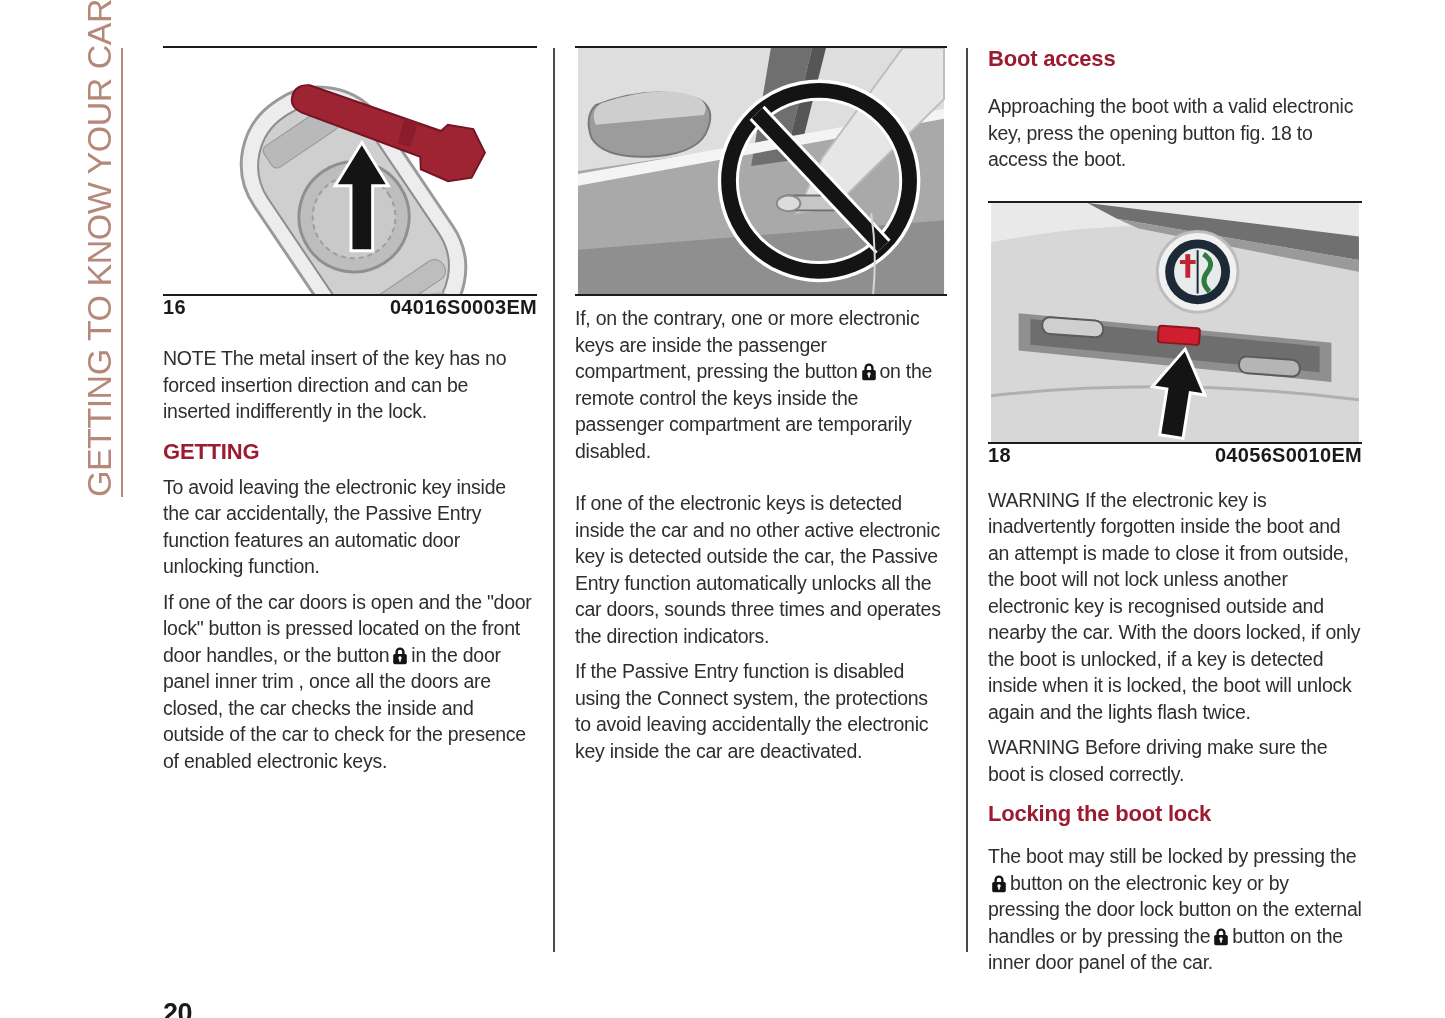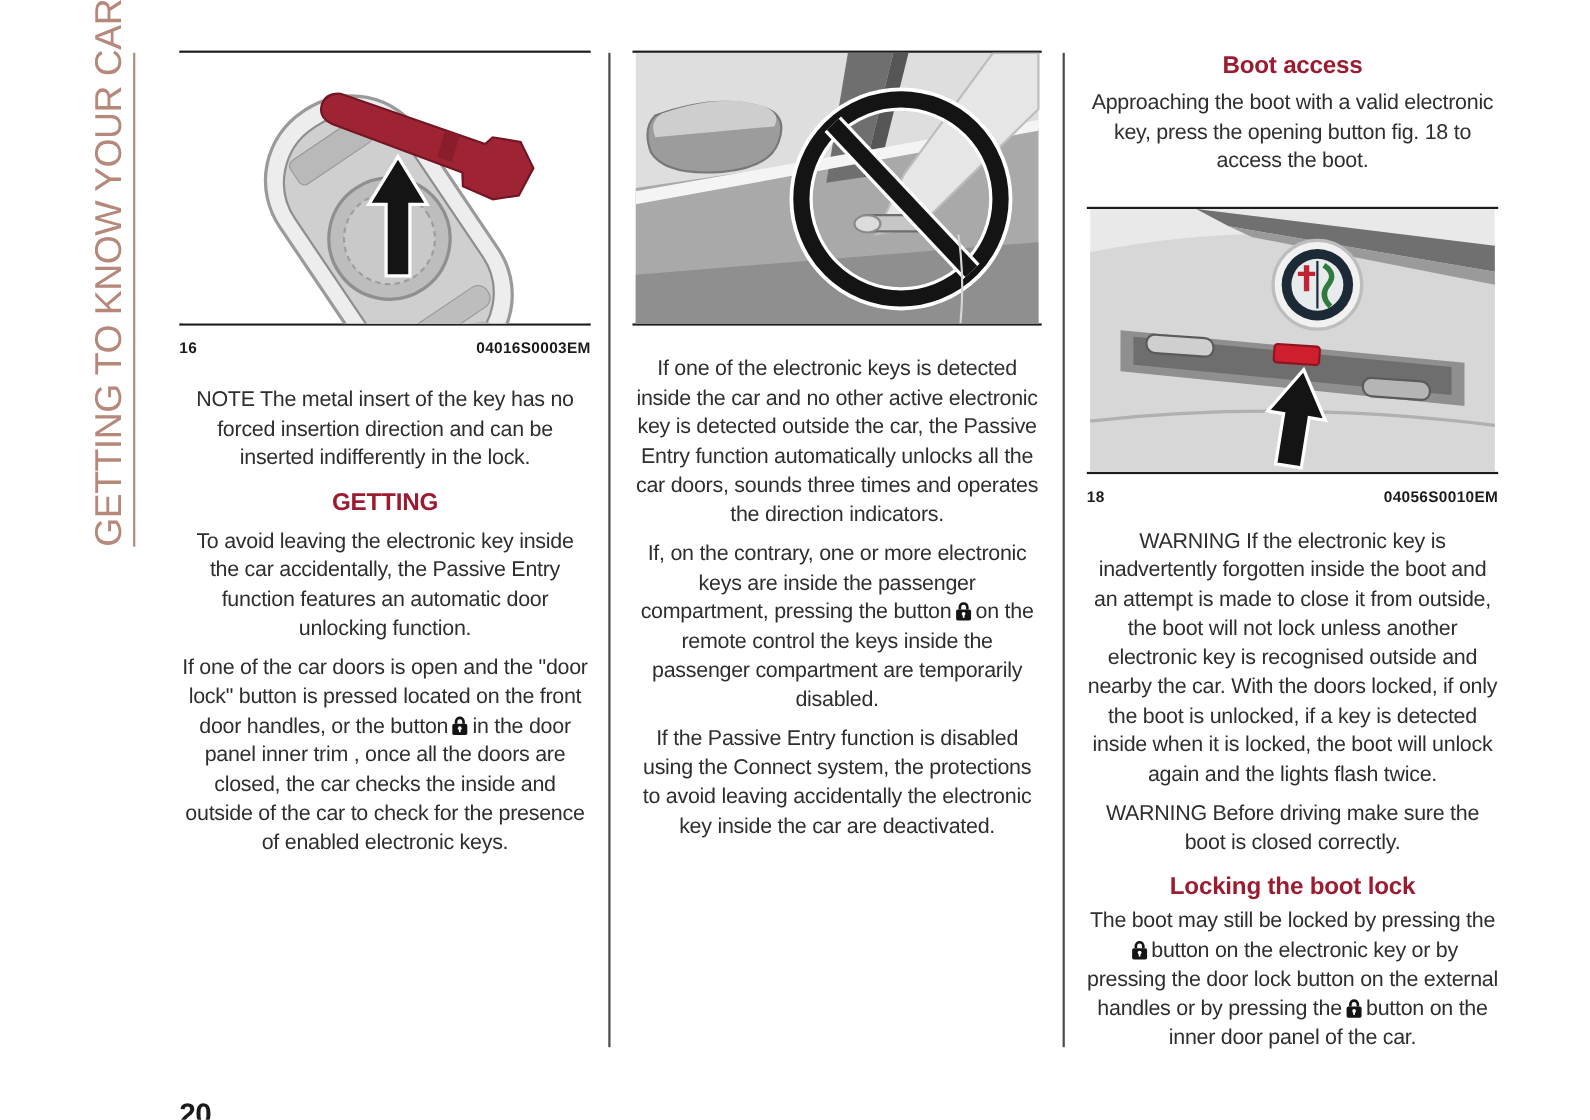--- a/index.html
+++ b/index.html
@@ -7,32 +7,32 @@
     font-family:"Liberation Sans", sans-serif; }
   .page { position:relative; width:1445px; height:1018px; background:#fff; }
 
   
   .sidebar-title { position:absolute; left:80px; top:497px; width:450px; height:44px;
     transform-origin:0 0; transform:rotate(-90deg); white-space:nowrap;
     font-size:34px; letter-spacing:-0.5px; color:#b5887a; font-weight:400; }
   .sidebar-rule { position:absolute; left:121px; top:48px; width:2px; height:449px; background:#b5887a; }
 
   
-  .col { position:absolute; top:40px;text-align:center; }
+  .col { position:absolute; top:40px; }
   .col1 { left:163px; width:374px; }
   .col2 { left:575px; width:372px; }
   .col3 { left:988px; width:374px; }
   .vdivider { position:absolute; top:48px; width:2px; height:904px; background:#4a4a4a; }
   .vd1 { left:553px; } .vd2 { left:966px; }
 
   
   .figure { margin-top:6px; }
   .figure .img { display:block; border-top:2px solid #1c1c1c; border-bottom:2px solid #1c1c1c; }
   .figcap { display:flex; justify-content:space-between; align-items:baseline;
-    padding-top:12px; font-size:14px; font-weight:bold; color:#1a1a1a; letter-spacing:0.3px; }
+    padding-top:0; font-size:20px; font-weight:bold; color:#1a1a1a; letter-spacing:0.3px; }
 
   
   p.body { font-size:19.5px; line-height:26.5px; letter-spacing:-0.25px; color:#2e2e2e;
     margin-top:9px; }
   p.first { margin-top:26px; }
   h3.red { font-size:22px; line-height:26px; font-weight:bold; color:#9c1b30;
     margin-top:14px; letter-spacing:-0.2px; }
   h3.top { margin-top:6px; }
   .bold { font-weight:bold; }
   .lock { display:inline-block; width:16px; height:19px; vertical-align:-3px; margin:0 3px; }
@@ -116,33 +116,33 @@
           <circle cx="245" cy="135" r="84" fill="none" stroke="#ffffff" stroke-width="5"></circle>
           <circle cx="245" cy="135" r="92" fill="none" stroke="#141414" stroke-width="15"></circle>
           <line x1="182" y1="66" x2="310" y2="202" stroke="#ffffff" stroke-width="21"></line>
           <line x1="182" y1="66" x2="310" y2="202" stroke="#141414" stroke-width="15"></line>
         </g>
 
         <path d="M298 168 q6 40 2 82" fill="none" stroke="#d6d6d6" stroke-width="2"></path>
       </svg>
     </div>
 
-    <p class="body first">If one of the electronic keys is detected inside the car and no other active electronic key is detected outside the car, the Passive Entry function automatically unlocks all the car doors, sounds three times and operates the direction indicators.</p>
     <p class="body"><span>If, on the contrary, one or more electronic keys are inside the passenger compartment, pressing the button</span><svg class="lock" viewBox="0 0 16 19">
           <path d="M4.6 8V6a3.4 3.4 0 0 1 6.8 0v2" fill="none" stroke="#141414" stroke-width="2.4"></path>
           <rect x="1.2" y="8" width="13.6" height="10.2" rx="1.6" fill="#141414"></rect>
           <circle cx="8" cy="12" r="1.7" fill="#ffffff"></circle>
           <rect x="7.2" y="12.6" width="1.6" height="3" fill="#ffffff"></rect>
         </svg><span>on the remote control the keys inside the passenger compartment are temporarily disabled.</span></p>
+    <p class="body first">If one of the electronic keys is detected inside the car and no other active electronic key is detected outside the car, the Passive Entry function automatically unlocks all the car doors, sounds three times and operates the direction indicators.</p>
     <p class="body">If the Passive Entry function is disabled using the Connect system, the protections to avoid leaving accidentally the electronic key inside the car are deactivated.</p>
   </div>
 
   <div class="col col3">
     <h3 class="red top">Boot access</h3>
-    <p class="body" style="margin-top:8px">Approaching the boot with a valid electronic key, press the opening button fig. 18 to access the boot.</p>
+    <p class="body" style="margin-top:21px">Approaching the boot with a valid electronic key, press the opening button fig. 18 to access the boot.</p>
 
     <div class="figure" style="margin-top:28px">
       <svg class="img" width="374" height="243" viewBox="0 0 374 243">
         <rect x="0" y="0" width="374" height="243" fill="#e9e9e9"></rect>
 
         <path d="M0 40 Q180 4 374 44 L374 243 L0 243 Z" fill="#d7d7d7"></path>
 
         <polygon points="98,0 374,34 374,58 128,16" fill="#707070"></polygon>
         <polygon points="128,16 374,58 374,70 150,26" fill="#9a9a9a"></polygon>
 
@@ -173,21 +173,21 @@
       </svg>
       <div class="figcap">
         <span>18</span>
         <span>04056S0010EM</span>
       </div>
     </div>
 
     <p class="body first" style="margin-top:20px">WARNING If the electronic key is inadvertently forgotten inside the boot and an attempt is made to close it from outside, the boot will not lock unless another electronic key is recognised outside and nearby the car. With the doors locked, if only the boot is unlocked, if a key is detected inside when it is locked, the boot will unlock again and the lights flash twice.</p>
     <p class="body">WARNING Before driving make sure the boot is closed correctly.</p>
     <h3 class="red">Locking the boot lock</h3>
-    <p class="body" style="margin-top:5px"><span>The boot may still be locked by pressing the</span><svg class="lock" viewBox="0 0 16 19">
+    <p class="body" style="margin-top:16px"><span>The boot may still be locked by pressing the</span><svg class="lock" viewBox="0 0 16 19">
           <path d="M4.6 8V6a3.4 3.4 0 0 1 6.8 0v2" fill="none" stroke="#141414" stroke-width="2.4"></path>
           <rect x="1.2" y="8" width="13.6" height="10.2" rx="1.6" fill="#141414"></rect>
           <circle cx="8" cy="12" r="1.7" fill="#ffffff"></circle>
           <rect x="7.2" y="12.6" width="1.6" height="3" fill="#ffffff"></rect>
         </svg><span>button on the electronic key or by pressing the door lock button on the external handles or by pressing the</span><svg class="lock" viewBox="0 0 16 19">
           <path d="M4.6 8V6a3.4 3.4 0 0 1 6.8 0v2" fill="none" stroke="#141414" stroke-width="2.4"></path>
           <rect x="1.2" y="8" width="13.6" height="10.2" rx="1.6" fill="#141414"></rect>
           <circle cx="8" cy="12" r="1.7" fill="#ffffff"></circle>
           <rect x="7.2" y="12.6" width="1.6" height="3" fill="#ffffff"></rect>
         </svg><span>button on the inner door panel of the car.</span></p>

